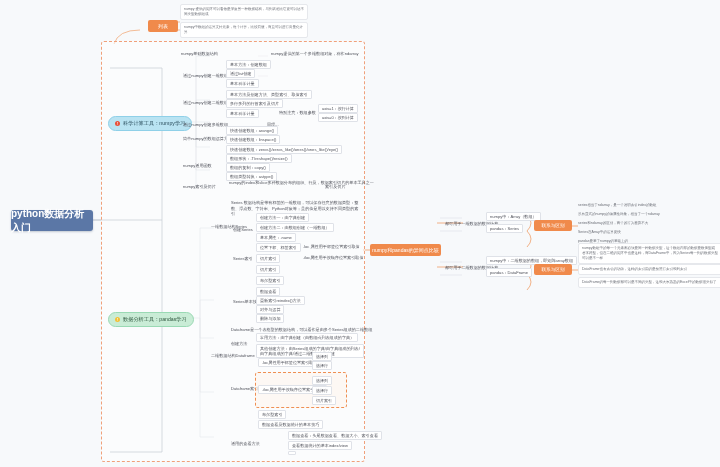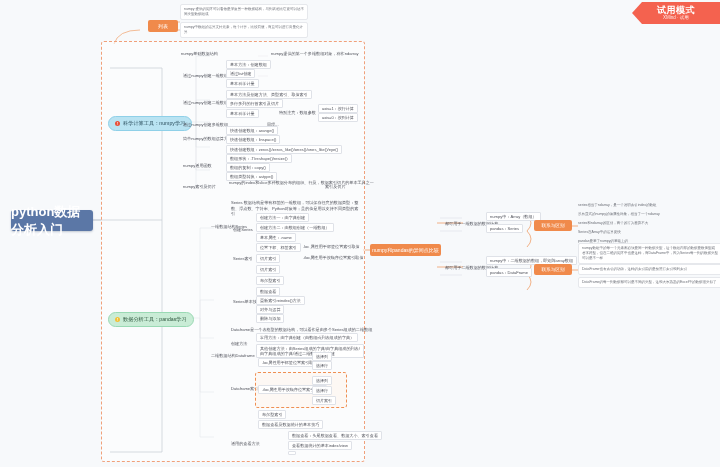--- a/index.html
+++ b/index.html
@@ -27,21 +27,21 @@
   
   .sheet-frame{
     position:absolute;left:101px;top:41px;width:262px;height:419px;
     border:1px dashed #f0a07a;border-radius:3px;background:rgba(255,255,255,.45);
   }
 
   
   .root-node{
     position:absolute;left:11px;top:210px;width:82px;height:21px;
     background:#5b77a6;border-radius:3px;color:#fff;
-    font-size:13px;font-weight:bold;
+    font-size:10px;font-weight:bold;
     display:flex;align-items:center;justify-content:center;
     box-shadow:0 1px 2px rgba(40,60,90,.25);
   }
 
   
   .pill{
     position:absolute;border-radius:9px;display:flex;align-items:center;
     gap:3px;padding:0 6px;height:13px;font-size:5.2px;white-space:nowrap;
   }
   .pill.l1-a{background:#b9e3f2;border:1px solid #8fd0e8;color:#2a4d5c;}
@@ -130,24 +130,20 @@
 
     <g stroke="#f0a06a" stroke-width="0.7" fill="none">
       <path d="M140 30 q-22 0 -26 14 V44"></path>
       <path d="M170 22 H180"></path>
         <path d="M170 30 H180"></path>
     </g>
   </svg>
 
   <div class="sheet-frame"></div>
 
-  <div class="trial-badge">
-    <span class="t1">试用模式</span>
-    <span class="t2">XMind · 试用</span>
-  </div>
 
   <div class="root-node">python数据分析入门</div>
 
   <div class="pill l1-a" style="left:108px;top:116px;">
     <span class="dot red">!</span>
     <span>科学计算工具：numpy学习</span>
   </div>
 
   <div class="pill l1-b" style="left:108px;top:312px;">
     <span class="dot yellow">!</span>

